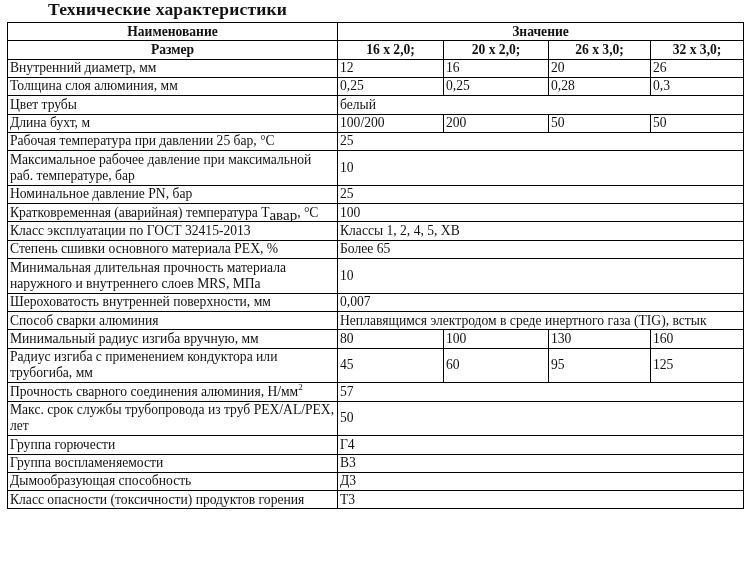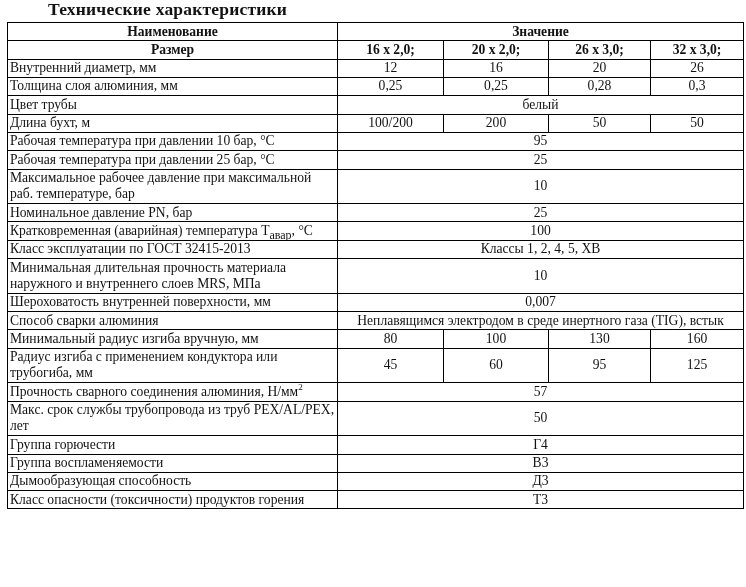--- a/index.html
+++ b/index.html
@@ -22,23 +22,23 @@
   }
   table.specs td {
     border: 1px solid #000;
     font-size: 13.6px;
     line-height: 1.2;
     padding: 0.5px 2px;
     vertical-align: middle;
     overflow: hidden;
   }
   td.n { text-align: left; padding-left: 4px; }
-  td.v { text-align: center; }
+  td.v { text-align: left; }
   tr.hdr td { font-weight: bold; text-align: center; }
-  sub.tsub { font-size: 12px; line-height: 0; margin-top: 44px; }
+  sub.tsub { font-size: 15px; line-height: 0; margin-top: 44px; }
   sup.tsup { font-size: 9px; line-height: 0; }
 </style>
 </head>
 <body>
 
 <div class="page">
   <h1 class="title">Технические характеристики</h1>
 
   <table class="specs">
     <colgroup>
@@ -80,42 +80,42 @@
         <td class="v" colspan="4">белый</td>
       </tr>
       <tr>
         <td class="n">Длина бухт, м</td>
         <td class="v">100/200</td>
         <td class="v">200</td>
         <td class="v">50</td>
         <td class="v">50</td>
       </tr>
       <tr>
-        <td class="n">Рабочая температура при давлении 10 бар, °С</td>
-        <td class="v" colspan="4">95</td>
-      </tr>
-      <tr>
         <td class="n">Рабочая температура при давлении 25 бар, °С</td>
         <td class="v" colspan="4">25</td>
       </tr>
       <tr>
         <td class="n">Максимальное рабочее давление при максимальной раб. температуре, бар</td>
         <td class="v" colspan="4">10</td>
       </tr>
       <tr>
         <td class="n">Номинальное давление PN, бар</td>
         <td class="v" colspan="4">25</td>
       </tr>
       <tr>
         <td class="n"><span>Кратковременная (аварийная) температура Т</span><sub class="tsub">авар</sub><span>, °С</span></td>
         <td class="v" colspan="4">100</td>
       </tr>
       <tr>
         <td class="n">Класс эксплуатации по ГОСТ 32415-2013</td>
         <td class="v" colspan="4">Классы 1, 2, 4, 5, ХВ</td>
+      </tr>
+      <tr>
+        <td class="n">Степень сшивки основного материала РЕХ, %</td>
+        <td class="v" colspan="4">Более 65</td>
       </tr>
       <tr>
         <td class="n">Минимальная длительная прочность материала наружного и внутреннего слоев MRS, МПа</td>
         <td class="v" colspan="4">10</td>
       </tr>
       <tr>
         <td class="n">Шероховатость внутренней поверхности, мм</td>
         <td class="v" colspan="4">0,007</td>
       </tr>
       <tr>

